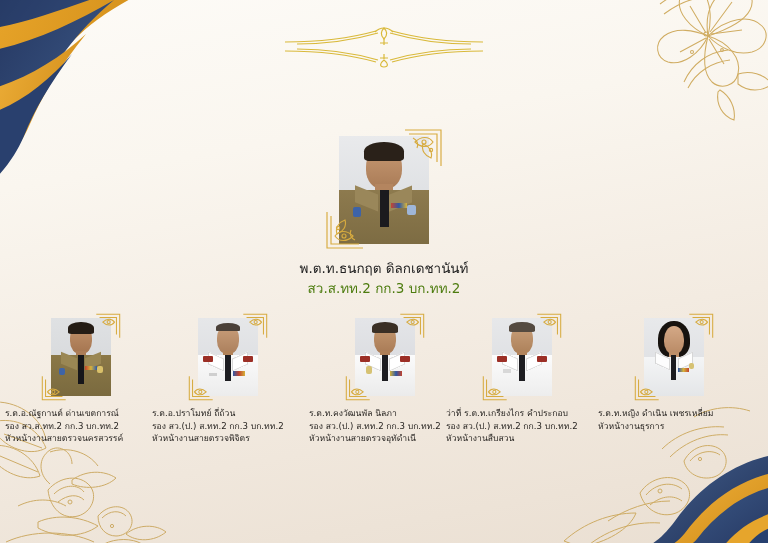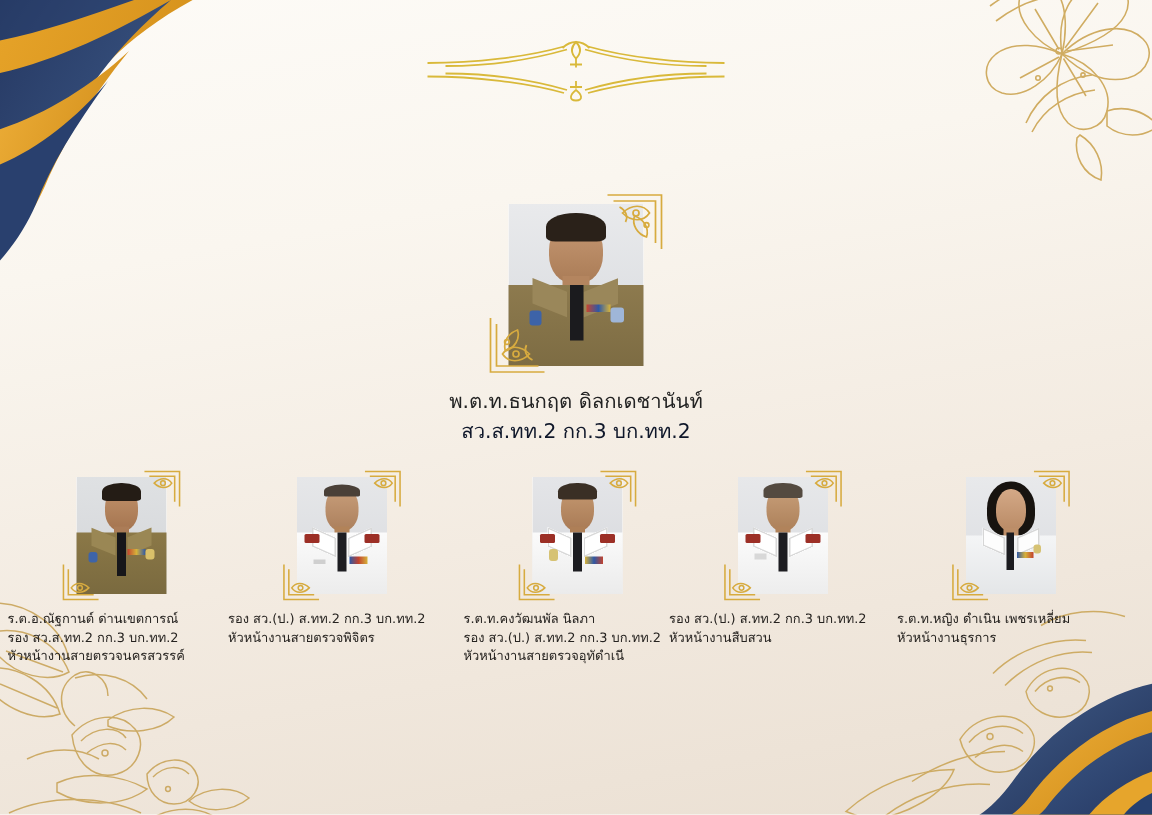--- a/index.html
+++ b/index.html
@@ -29,21 +29,21 @@
   
   .pframe{position:relative;}
   .pframe .photo{position:absolute;overflow:hidden;background:#fff;}
   .corner{position:absolute;pointer-events:none;}
 
   
   .head{position:absolute;left:0;right:0;top:128px;text-align:center;}
   .head-frame{position:relative;width:118px;height:122px;margin:0 auto;}
   .head-names{margin-top:8px;}
   .nm{font-size:13.5px;color:#222;line-height:1.5;}
-  .nm2{font-size:13.5px;color:#0f172a;line-height:1.5;}
+  .nm2{font-size:13.5px;color:#4d7c0f;line-height:1.5;}
 
   
   .row{position:absolute;left:0;top:313px;width:768px;height:160px;}
   .member{position:absolute;top:0;width:152px;text-align:left;}
   .m-frame{position:relative;width:84px;height:88px;margin:0 auto;}
   .m-lines{margin-top:6px;}
   .ln{font-size:8.6px;color:#262320;line-height:1.48;white-space:nowrap;}
 
   
   .pp{position:absolute;inset:0;}
@@ -323,20 +323,21 @@
         <svg class="corner" style="left:2px;bottom:0;" width="26" height="26" viewBox="0 0 40 40">
           <g fill="none" stroke="#d7ab3f" stroke-width="1.6">
             <path d="M2,2 L2,38 L38,38"></path>
               <path d="M7,7 L7,33 L33,33"></path>
             <path d="M10,26 C14,20 22,20 28,26 C22,32 14,32 10,26 Z"></path>
             <circle cx="19" cy="26" r="2.4"></circle>
           </g>
         </svg>
       </div>
       <div class="m-lines">
+        <div class="ln">ร.ต.อ.ปราโมทย์  ถี่ถ้วน</div>
         <div class="ln">รอง สว.(ป.) ส.ทท.2 กก.3 บก.ทท.2</div>
         <div class="ln">หัวหน้างานสายตรวจพิจิตร</div>
       </div>
     </div>
 
     <div class="member" style="left:309px;">
       <div class="m-frame pframe">
         <div class="photo" style="left:12px;top:5px;width:60px;height:78px;">
           <div class="pp">
             <div class="bg" style="background:linear-gradient(180deg,#e4e5e8,#d5d7db);"></div>
@@ -406,20 +407,21 @@
         <svg class="corner" style="left:2px;bottom:0;" width="26" height="26" viewBox="0 0 40 40">
           <g fill="none" stroke="#d7ab3f" stroke-width="1.6">
             <path d="M2,2 L2,38 L38,38"></path>
               <path d="M7,7 L7,33 L33,33"></path>
             <path d="M10,26 C14,20 22,20 28,26 C22,32 14,32 10,26 Z"></path>
             <circle cx="19" cy="26" r="2.4"></circle>
           </g>
         </svg>
       </div>
       <div class="m-lines">
+        <div class="ln">ว่าที่ ร.ต.ท.เกรียงไกร คำประกอบ</div>
         <div class="ln">รอง สว.(ป.) ส.ทท.2 กก.3 บก.ทท.2</div>
         <div class="ln">หัวหน้างานสืบสวน</div>
       </div>
     </div>
 
     <div class="member" style="left:598px;">
       <div class="m-frame pframe">
         <div class="photo" style="left:12px;top:5px;width:60px;height:78px;">
           <div class="pp">
             <div class="bg" style="background:linear-gradient(180deg,#e8e9eb,#dadce0);"></div>

